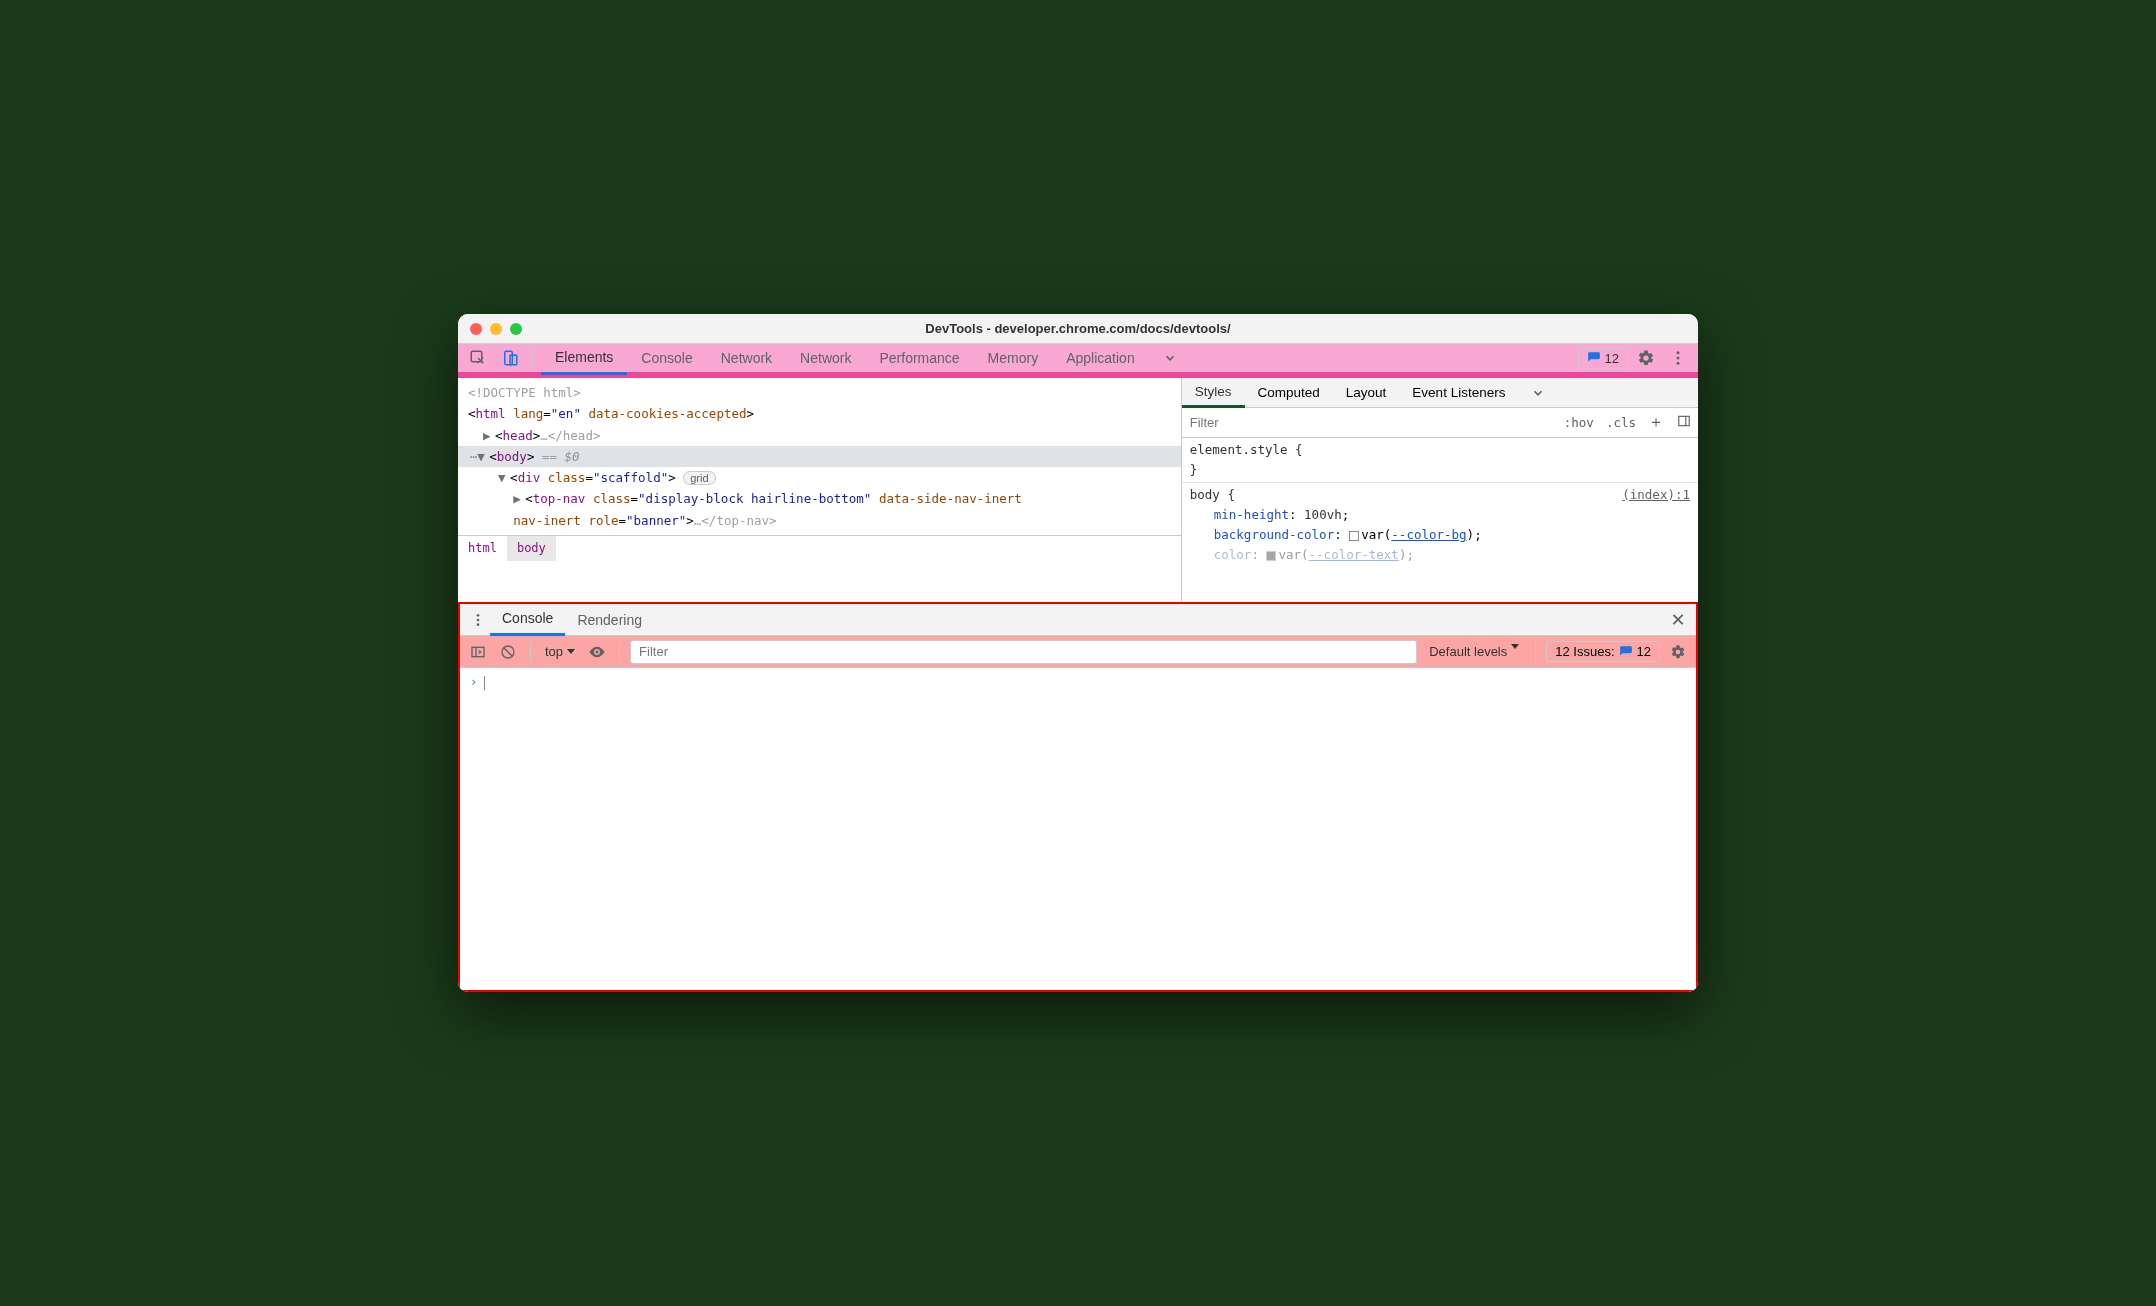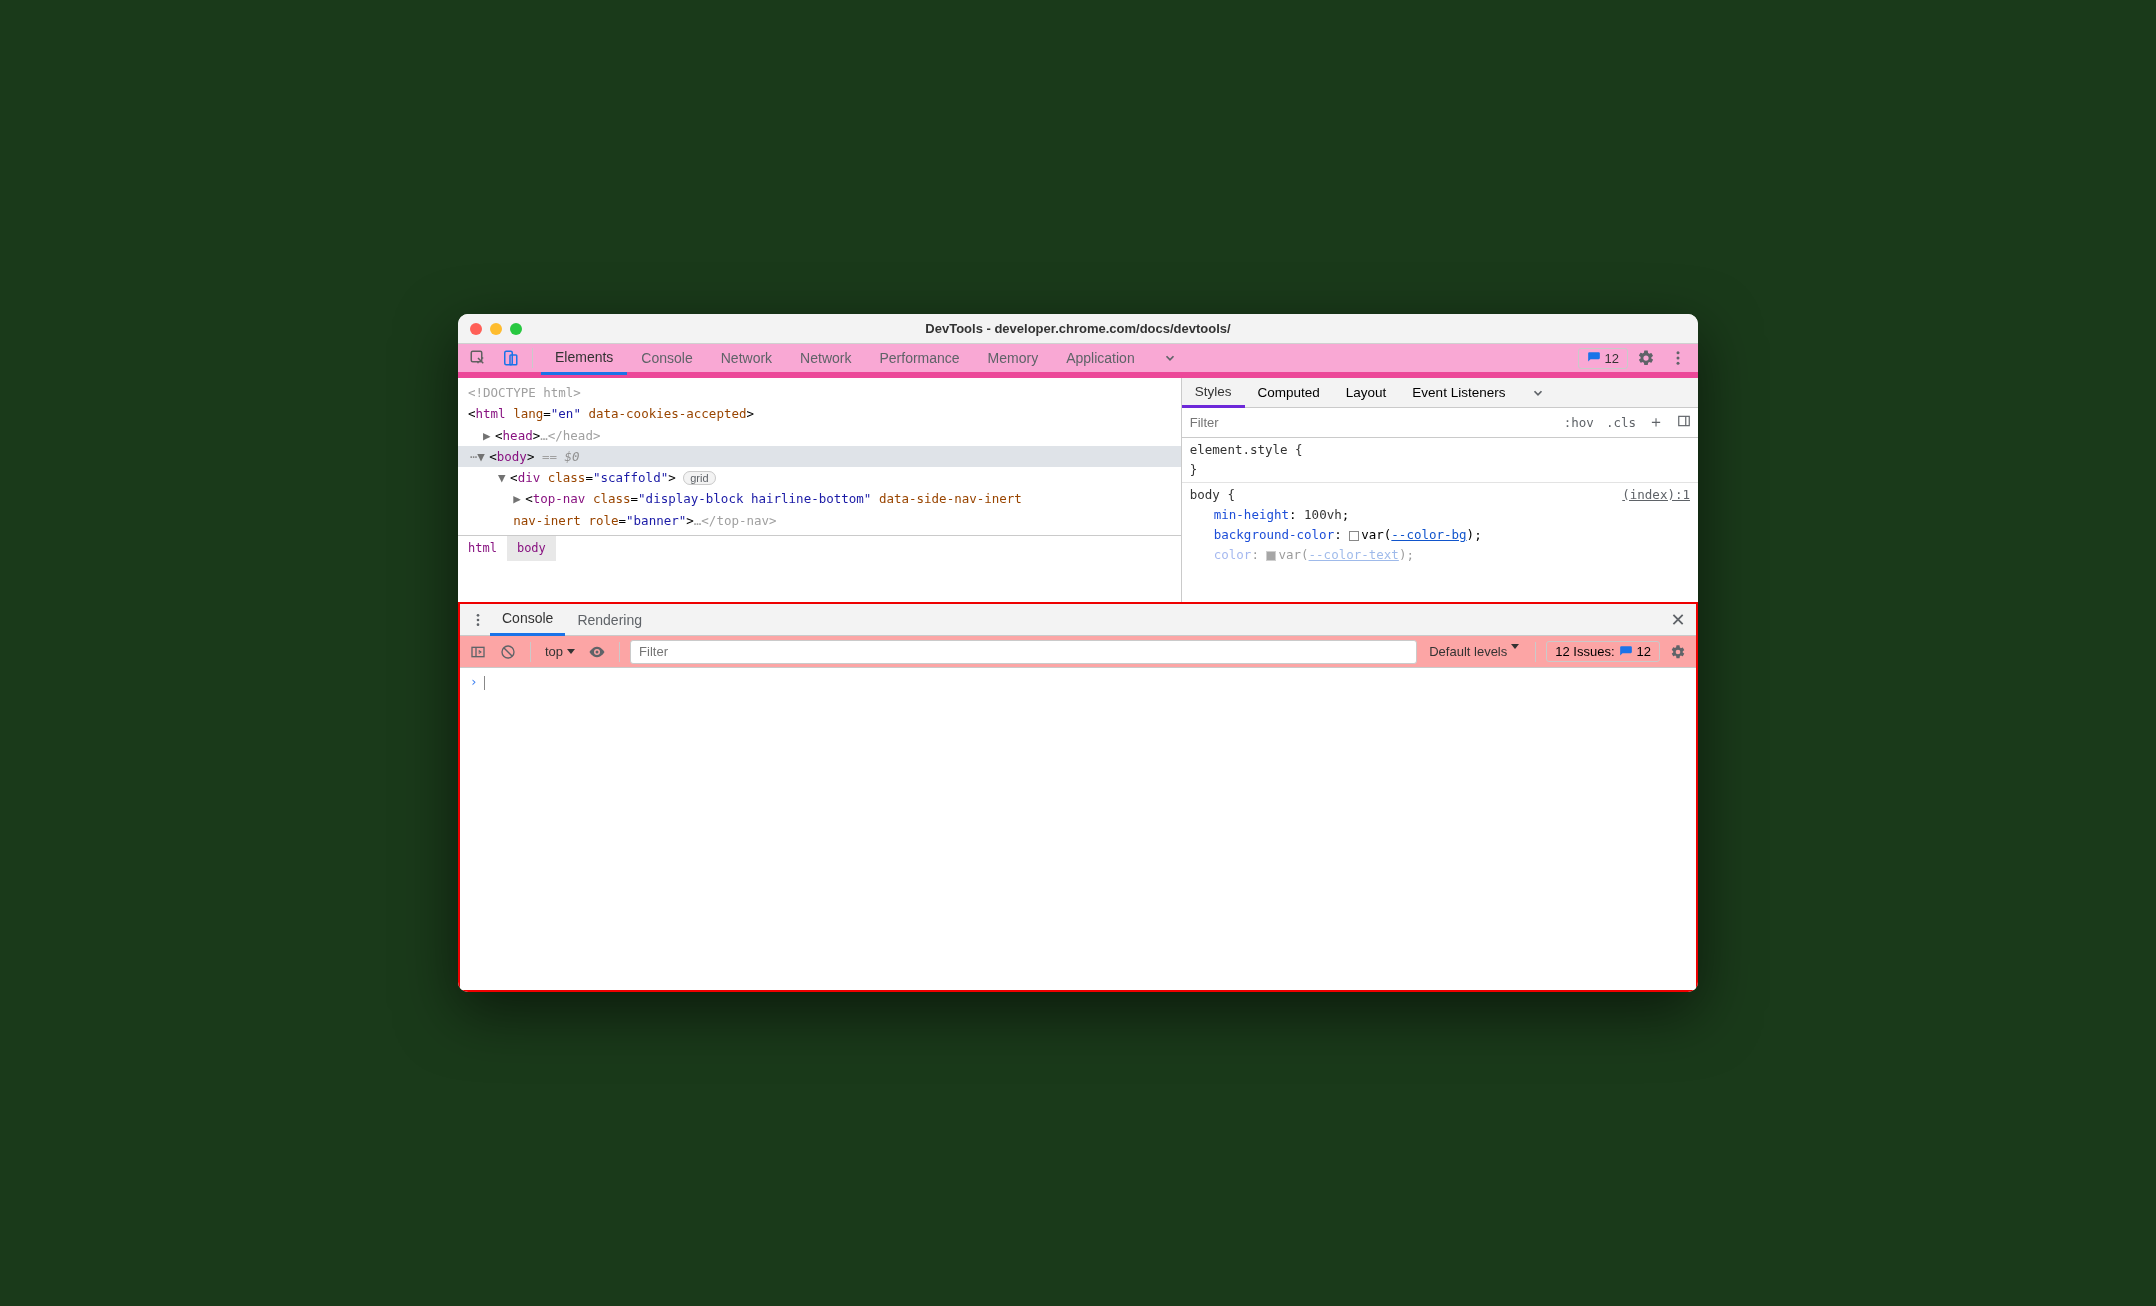--- a/index.html
+++ b/index.html
@@ -61,21 +61,21 @@
 .val { color:#1a1aa6; }
 .pill { border:1px solid #cacaca; border-radius:10px; font-size:11px; padding:0 6px; color:#5f6368; background:#f3f3f3; font-family:-apple-system, Arial; }
 .dollar { color:#919191; font-style:italic; }
 .dots-gutter { position:absolute; left:0; color:#888; font-size:12px; padding-left:2px; }
 .crumb { border-top:1px solid #cacaca; height:26px; display:flex; align-items:center; font-family:Menlo, monospace; font-size:12px; background:#fff; }
 .crumb span { padding:2px 10px; color:#881280; cursor:pointer; }
 .crumb span.curr { background:#e8e8e8; }
 .styles-pane { flex:1; display:flex; flex-direction:column; overflow:hidden; }
 .styles-tabs { height:30px; border-bottom:1px solid #cacaca; background:#f3f3f3; display:flex; align-items:center; }
 .stab { padding:0 13px; height:30px; display:flex; align-items:center; color:#000000; cursor:pointer; font-size:13.5px; }
-.stab.active { color:#333; border-bottom:3px solid #6d28d9; }
+.stab.active { color:#333; border-bottom:3px solid #14532d; }
 .styles-filter { height:30px; border-bottom:1px solid #cacaca; display:flex; align-items:center; }
 .styles-filter input { border:none; outline:none; padding:0 8px; flex:1; font-size:13px; height:28px; }
 .styles-filter .btn { padding:0 6px; color:#5f6368; font-size:12.5px; font-family:Menlo,monospace; cursor:pointer; }
 .styles-filter .plus { font-size:16px; padding:0 6px; color:#5f6368; cursor:pointer; }
 .styles-body { flex:1; overflow:hidden; font-family:Menlo,monospace; font-size:12.5px; line-height:1.6; }
 .rule { padding:2px 8px; }
 .rule.sep { border-top:1px solid #e3e3e3; }
 .sel-txt { color:#333; }
 .link { float:right; color:#5f6368; text-decoration:underline; cursor:pointer; }
 .prop { padding-left:24px; }

